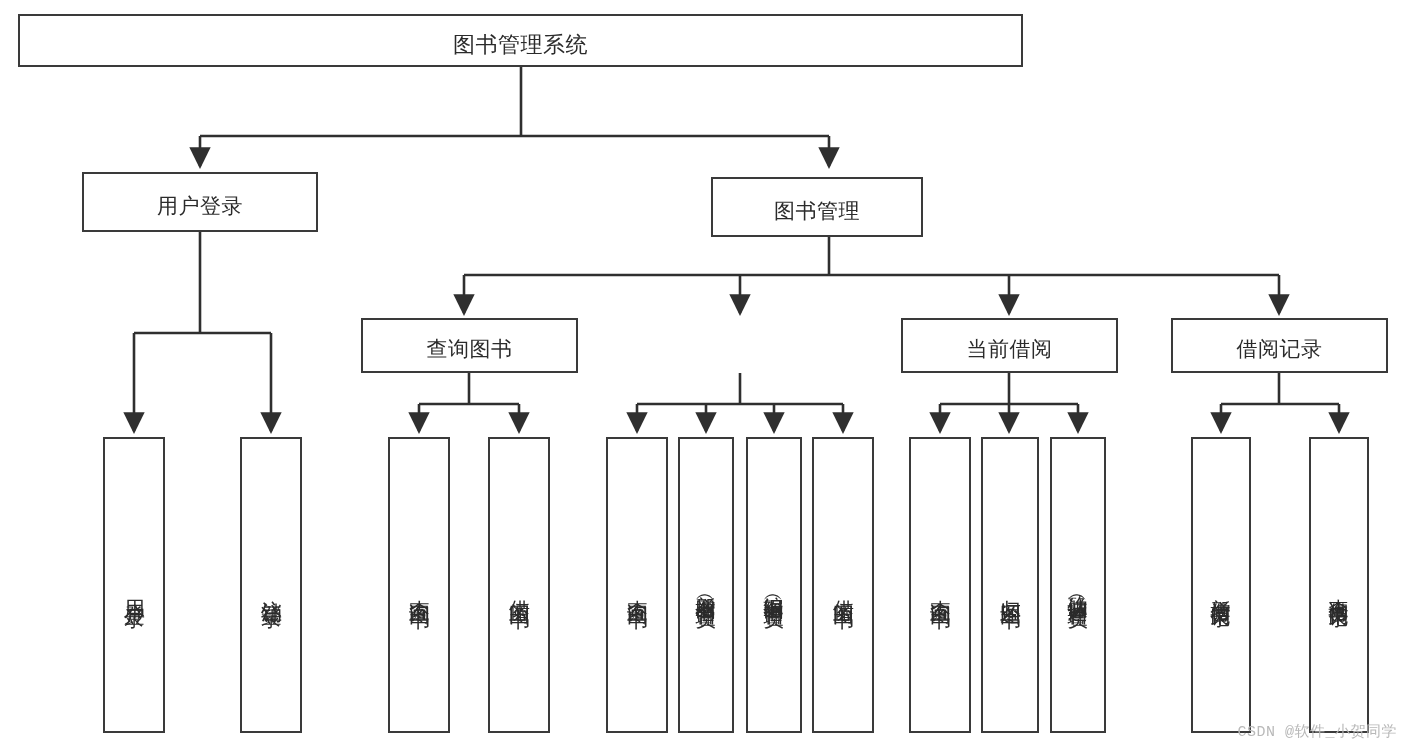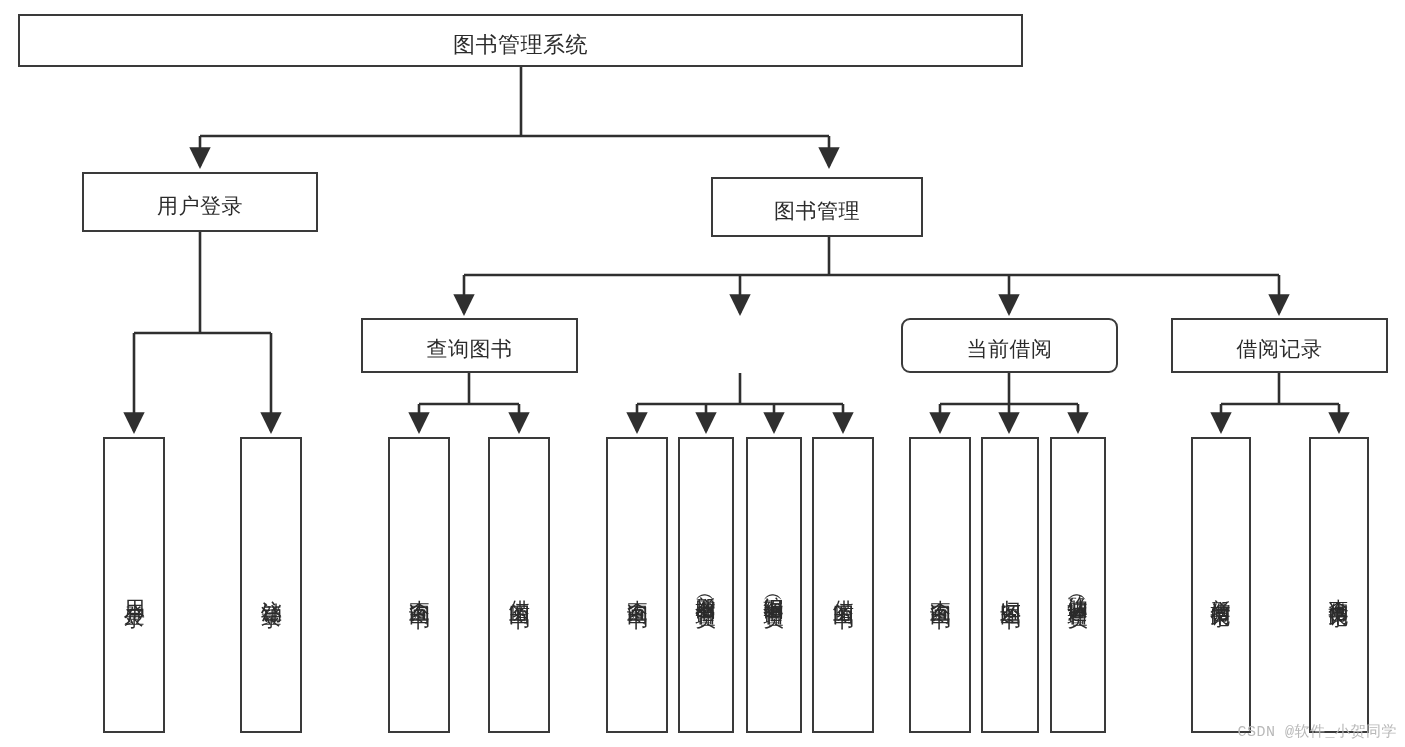--- a/index.html
+++ b/index.html
@@ -146,21 +146,21 @@
   <div class="node horiz" style="left:82px; top:172px; width:236px; height:60px;">
     <span class="node-label">用户登录</span>
   </div>
   <div class="node horiz" style="left:711px; top:177px; width:212px; height:60px;">
     <span class="node-label">图书管理</span>
   </div>
 
   <div class="node horiz" style="left:361px; top:318px; width:217px; height:55px;">
     <span class="node-label">查询图书</span>
   </div>
-  <div class="node horiz" style="left:901px; top:318px; width:217px; height:55px;border-radius:9px;">
+  <div class="node horiz" style="left:901px; top:318px; width:217px; height:55px;">
     <span class="node-label">当前借阅</span>
   </div>
   <div class="node horiz" style="left:1171px; top:318px; width:217px; height:55px;">
     <span class="node-label">借阅记录</span>
   </div>
 
   <div class="node vert" style="left:103px; top:437px; width:62px; height:296px;">
     <span class="node-label">用户登录</span>
   </div>
   <div class="node vert" style="left:240px; top:437px; width:62px; height:296px;">

